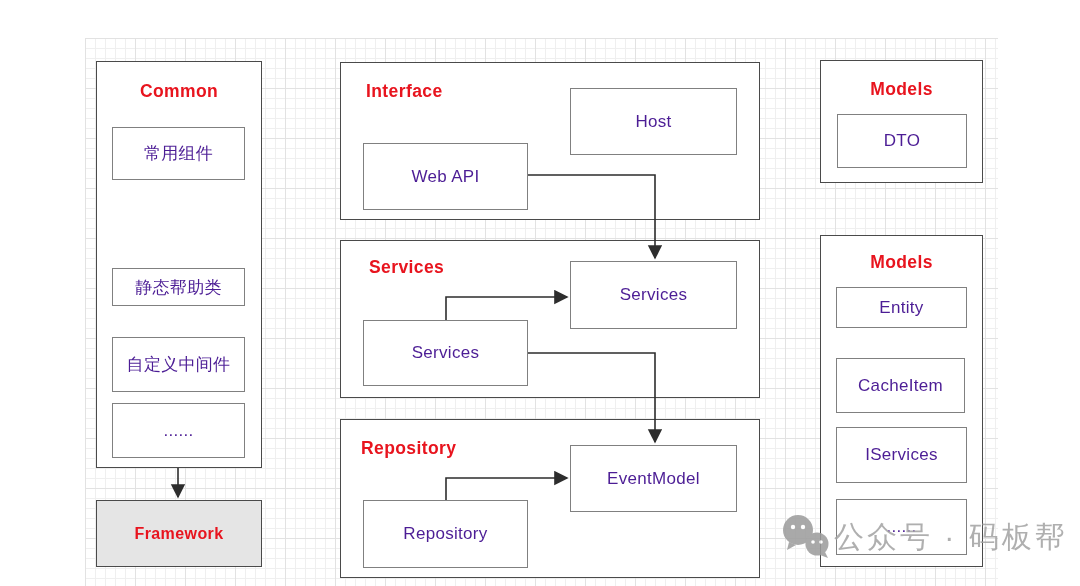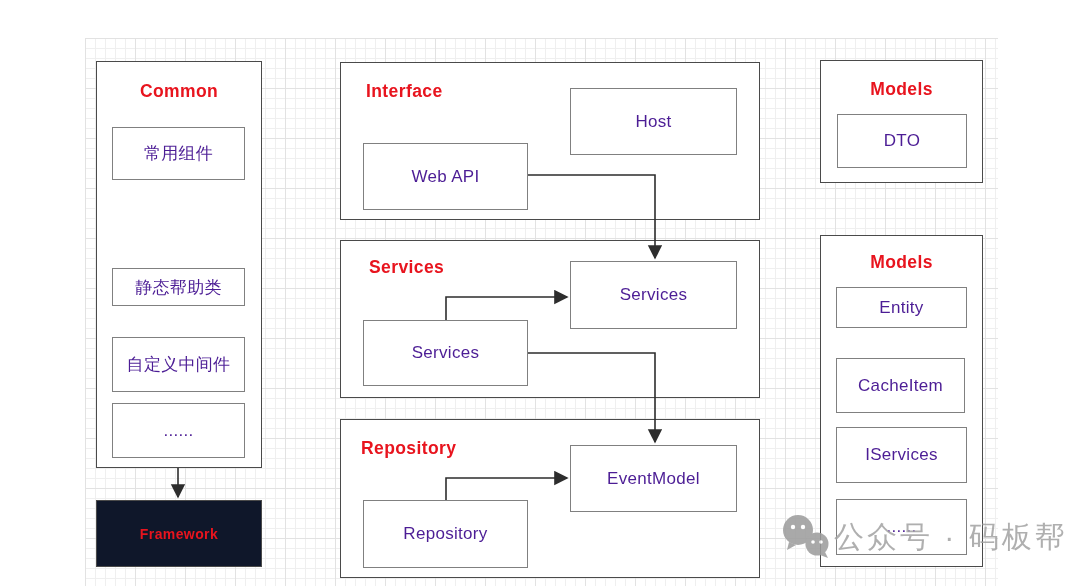--- a/index.html
+++ b/index.html
@@ -37,24 +37,24 @@
   }
   .group-label {
     position: absolute;
     font-size: 17.5px; font-weight: bold;
     color: #e8141e; letter-spacing: 0.4px;
     white-space: nowrap;
   }
   .group-label.centered { left: 0; right: 0; text-align: center; }
   .framework-box {
     position: absolute;
-    background: #0f172a;
+    background: #e5e5e5;
     border: 1.5px solid #4a4a4a;
     display: flex; align-items: center; justify-content: center;
-    font-size: 14px; font-weight: bold; color: #e8141e;
+    font-size: 16px; font-weight: bold; color: #e8141e;
     letter-spacing: 0.4px;
   }
   #arrow-layer {
     position: absolute; left: 0; top: 0;
     width: 1080px; height: 586px;
     pointer-events: none;
     z-index: 20;
   }
   .watermark {
     position: absolute;

